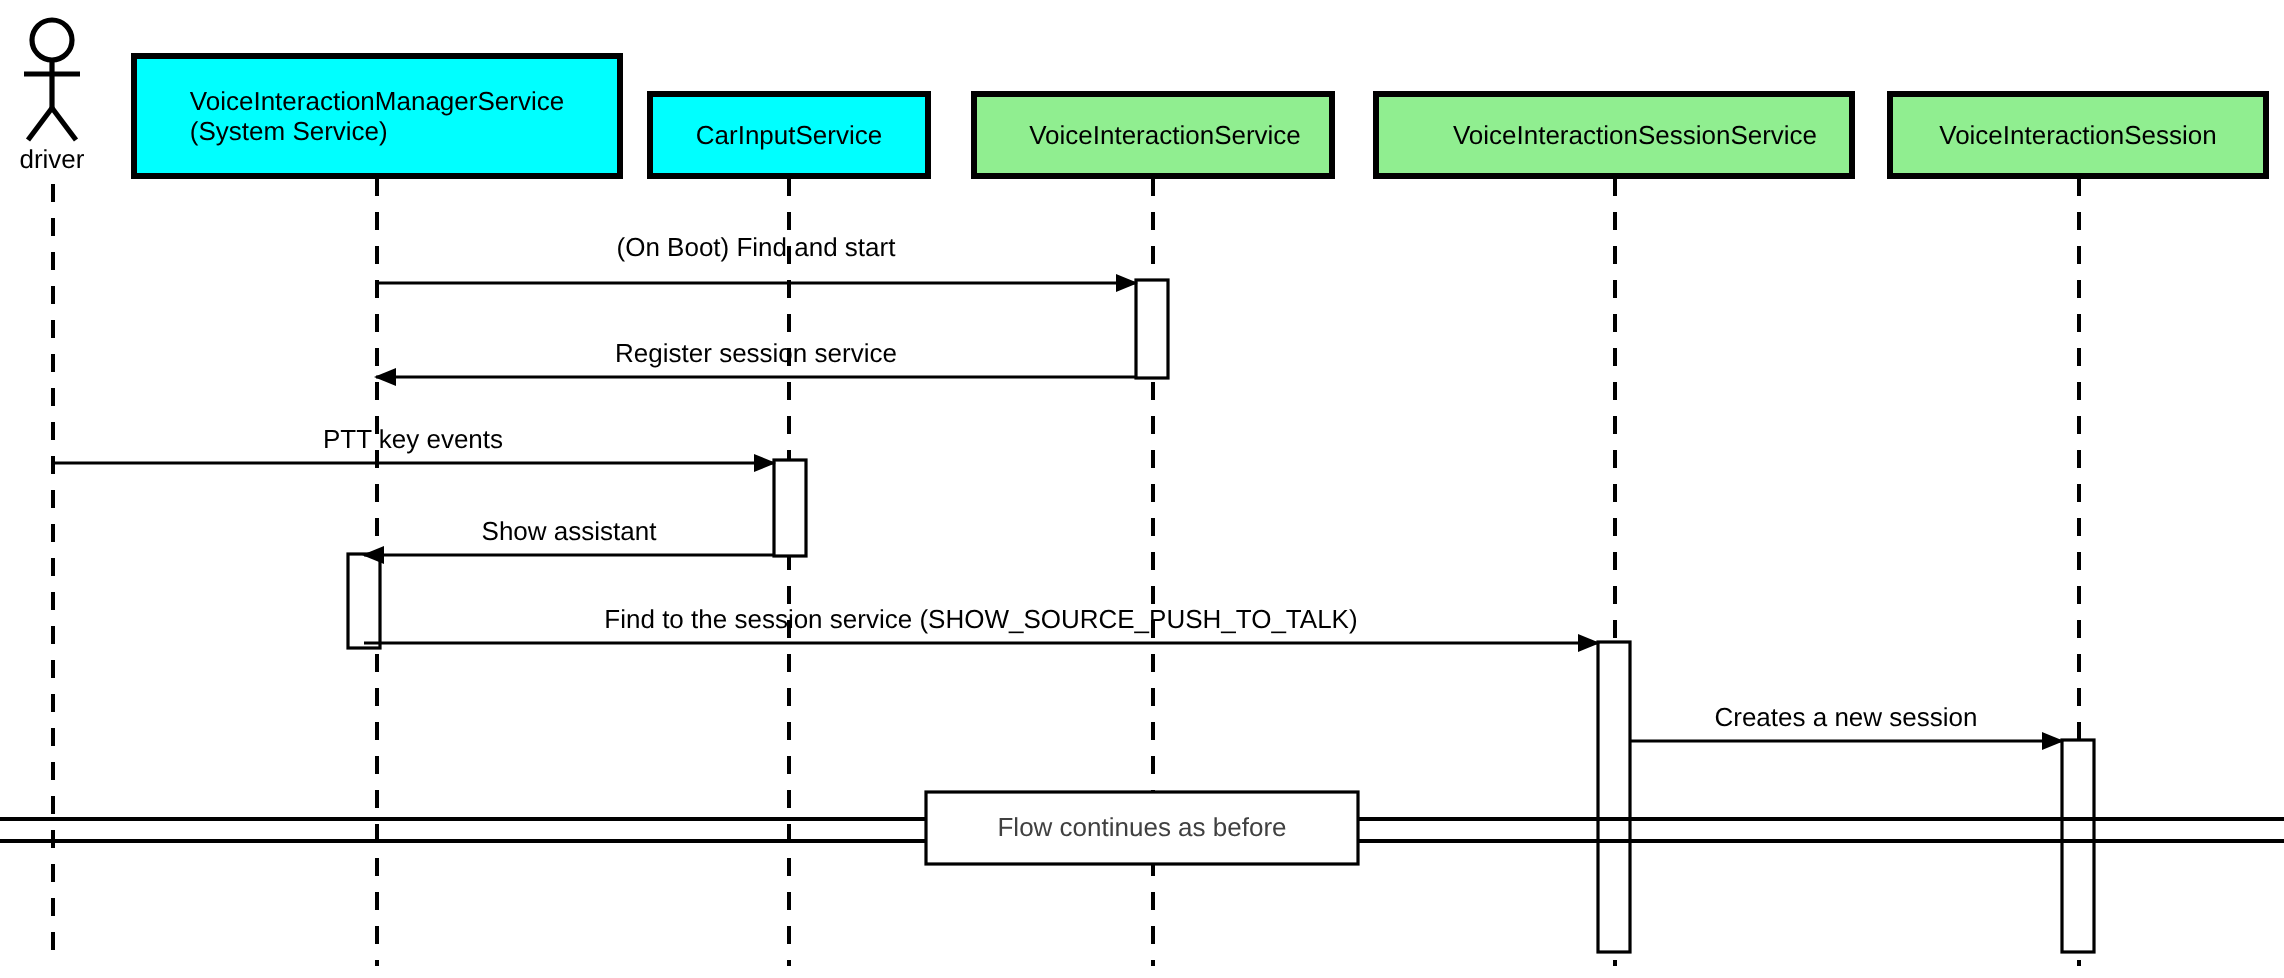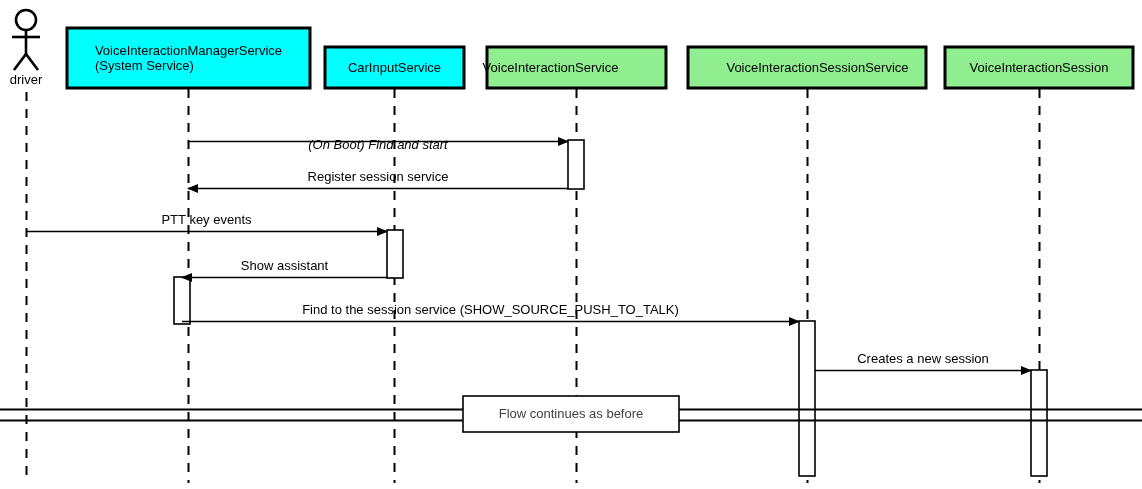--- a/index.html
+++ b/index.html
@@ -112,24 +112,24 @@
         <line x1="0" y1="420.5" x2="1142" y2="420.5" stroke="#000000" stroke-width="2"></line>
         <rect x="463" y="396" width="216" height="36" fill="#ffffff" stroke="#000000" stroke-width="1.6"></rect>
       </g>
   </svg>
 
   <div id="overlay">
       <div class="actor-label" style="left: -24px; top: 72px; width: 100px;">driver</div>
       <div class="box-label" style="left: 66px; top: 27px; width: 245px; height: 62px;">VoiceInteractionManagerService
 (System Service)</div>
       <div class="box-label" style="left: 324px; top: 46px; width: 141px; height: 43px;">CarInputService</div>
-      <div class="box-label" style="left: 460px; top: 46px; width: 181px; height: 43px; border-radius: 21px;">VoiceInteractionService</div>
+      <div class="box-label" style="left: 492px; top: 46px; width: 181px; height: 43px; border-radius: 21px;">VoiceInteractionService</div>
       <div class="box-label" style="left: 687px; top: 46px; width: 240px; height: 43px; padding-left: 21px;">VoiceInteractionSessionService</div>
       <div class="box-label" style="left: 944px; top: 46px; width: 190px; height: 43px;">VoiceInteractionSession</div>
-      <div class="msg-label" style="left: 188px; width: 380px; top: 137px; font-style: italic;">(On Boot) Find and start</div>
+      <div class="msg-label" style="left: 188px; width: 380px; top: 116px;">(On Boot) Find and start</div>
       <div class="msg-label" style="left: 188px; width: 380px; top: 169px;">Register session service</div>
       <div class="msg-label" style="left: 26px; width: 361px; top: 212px;">PTT key events</div>
       <div class="msg-label" style="left: 182px; width: 205px; top: 258px;">Show assistant</div>
       <div class="msg-label" style="left: 182px; width: 617px; top: 302px;">Find to the session service (SHOW_SOURCE_PUSH_TO_TALK)</div>
       <div class="msg-label" style="left: 815px; width: 216px; top: 351px;">Creates a new session</div>
       <div class="note-label" style="left: 463px; top: 406px; width: 216px;">Flow continues as before</div>
     </div>
 </div>
 
 </body></html>

